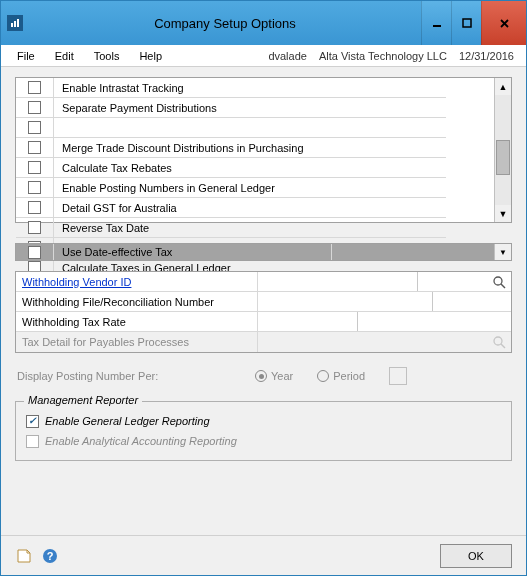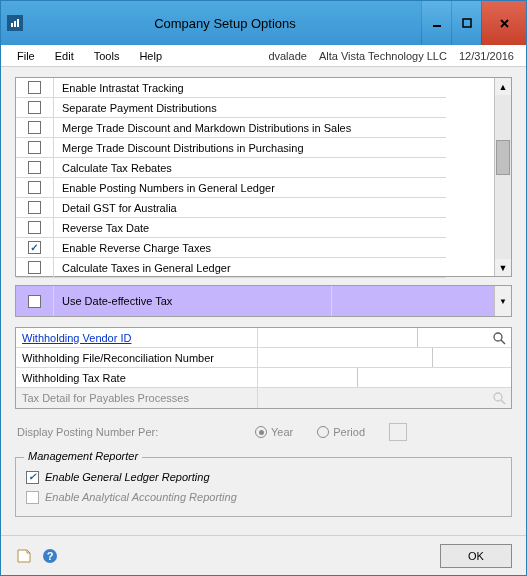--- a/index.html
+++ b/index.html
@@ -67,21 +67,21 @@
     flex: 1;
     background: #f0f0f0;
     padding: 10px 14px 8px 14px;
     display: flex;
     flex-direction: column;
   }
   
   .listbox {
     border: 1px solid #a0a0a0;
     background: #fff;
-    height: 200px;
+    height: 146px;
     display: flex;
     gap: 48px;
   }
   .list-rows { flex:1; }
   .list-scroll {
     width: 17px;
     background: #e8e8e8;
     border-left: 1px solid #c0c0c0;
     display: flex;
     flex-direction: column;
@@ -113,25 +113,25 @@
     background: #fff;
     display: flex; align-items: center; justify-content: center;
     font-size: 11px;
     line-height: 1;
     cursor: pointer;
   }
   .chk.checked::after { content: "✓"; color: #1b5a8b; font-weight: bold; font-size: 10px; }
   .row-label { padding-left: 8px; }
   
   .singlebox {
-    margin-top: 8px;
+    margin-top: 20px;
     border: 1px solid #a0a0a0;
-    background:#c4b5fd;
+    background:#a3a3a3;
     display:flex;
-    height: 32px;
+    height: 18px;
   }
   .singlebox .row-check-cell { width:38px; }
   .singlebox .row-label-cell { flex:1; display:flex; align-items:center; padding-left:8px;}
   .singlebox .combo-cell { width:180px; border-left:1px solid #d8d8d8; display:flex; align-items:stretch;}
   .combo {
     flex:1; border:none; display:flex; align-items:center;
   }
   .combo-btn {
     width:17px; background:#f0f0f0; border-left:1px solid #c0c0c0;
     display:flex;align-items:center;justify-content:center;font-size:8px;
@@ -292,21 +292,20 @@
         <div class="row">
           <div class="row-check-cell">
             <div class="chk"></div>
           </div>
           <div class="row-label">Separate Payment Distributions</div>
         </div>
         <div class="row">
           <div class="row-check-cell">
             <div class="chk"></div>
           </div>
-          <div class="row-label">Merge Trade Discount and Markdown Distributions in Sales</div>
         </div>
         <div class="row">
           <div class="row-check-cell">
             <div class="chk"></div>
           </div>
           <div class="row-label">Merge Trade Discount Distributions in Purchasing</div>
         </div>
         <div class="row">
           <div class="row-check-cell">
             <div class="chk"></div>

